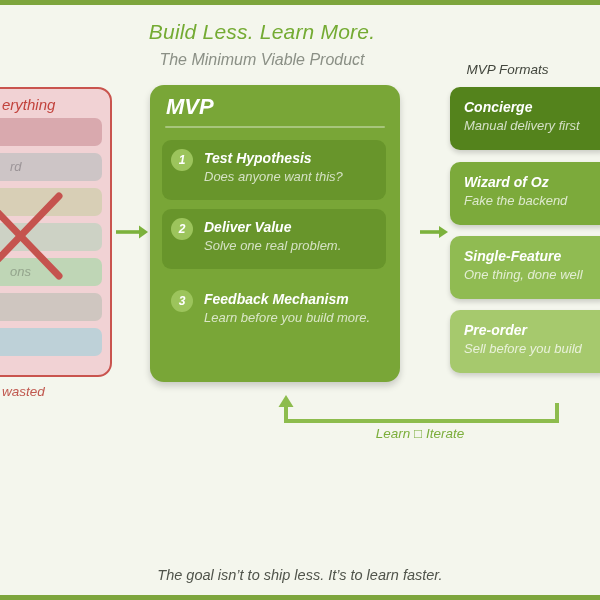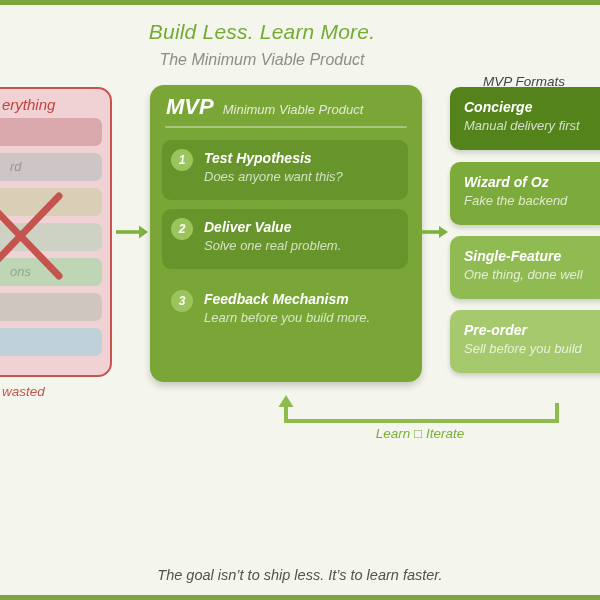--- a/index.html
+++ b/index.html
@@ -5,38 +5,38 @@
   html,body{margin:0;padding:0;background:#F4F6ED;font-family:"Liberation Sans",sans-serif;}
   #canvas{position:relative;width:600px;height:600px;overflow:hidden;background:#F4F6ED;font-style:italic;}
   .edge-bar{position:absolute;left:0;width:600px;height:5px;}
   #top-bar{top:0;} #bottom-bar{bottom:0;}
 
   
   #title{position:absolute;left:62px;top:20px;width:400px;text-align:center;
          font-size:21px;color:#74AB33;letter-spacing:0.2px;}
   #subtitle{position:absolute;left:62px;top:51px;width:400px;text-align:center;
             font-size:16px;color:#8B9086;}
-  #formats-heading{position:absolute;left:450px;top:62px;width:115px;text-align:right;
-                   font-size:13.5px;color:#42463D;margin-top:12px;}
+  #formats-heading{position:absolute;left:450px;top:62px;width:115px;text-align:center;
+                   font-size:13.5px;color:#42463D;}
 
   
   #left-panel{position:absolute;left:-70px;top:87px;width:178px;height:286px;
               border:2px solid #C9544E;border-radius:14px;}
   #left-panel-title{position:absolute;left:2px;top:96px;font-size:15px;color:#C2423C;}
   .lbar{position:absolute;left:-60px;width:162px;height:28px;border-radius:7px;}
   .lbar-label{position:absolute;left:10px;font-size:13px;line-height:28px;color:#9C9598;}
   #bar-label-ons{color:#93A48C;}
   #x-mark{position:absolute;left:0px;top:198px;width:64px;height:82px;overflow:visible;}
   #left-caption{position:absolute;left:2px;top:384px;font-size:13.5px;color:#C0584F;text-align:center;}
 
   
   .flow-arrow{position:absolute;}
 
   
-  #mvp-panel{position:absolute;left:150px;top:85px;width:272px;height:297px;
+  #mvp-panel{position:absolute;left:150px;top:85px;width:250px;height:297px;
              border-radius:14px;box-shadow:0 4px 7px rgba(0,0,0,0.18);}
   #mvp-header{position:absolute;left:16px;top:9px;right:14px;display:flex;
               align-items:baseline;gap:9px;}
   #mvp-title{font-size:22px;font-weight:bold;color:#FFFFFF;}
   #mvp-subtitle{font-size:13px;color:rgba(255,255,255,0.78);}
   #mvp-divider{position:absolute;left:15px;right:15px;top:41px;height:2px;
                background:rgba(255,255,255,0.35);border-radius:1px;}
   .step{position:absolute;left:12px;right:14px;border-radius:9px;
         display:flex;gap:11px;padding:9px 7px 9px 9px;box-sizing:border-box;align-items:flex-start;}
   .step-num{flex:0 0 22px;width:22px;height:22px;border-radius:50%;
@@ -94,21 +94,20 @@
   <div id="left-caption">wasted</div>
 
   <svg class="flow-arrow" style="left:115px;top:224px;" width="34" height="16" viewBox="0 0 34 16">
     <line x1="1" y1="8" x2="24" y2="8" stroke="#7CB23C" stroke-width="3.6"></line>
     <polygon points="24,1.5 24,14.5 33,8" fill="#7CB23C"></polygon>
   </svg>
 
   <div id="mvp-panel" style="background-color: rgb(121, 166, 55);">
     <div id="mvp-header">
       <span id="mvp-title">MVP</span>
-      <span id="mvp-subtitle">Minimum Viable Product</span>
     </div>
     <div id="mvp-divider"></div>
 
     <div id="step-1" class="step" style="background-color: rgb(104, 149, 43);">
       <span class="step-num" style="background-color: rgb(156, 196, 92);"><span>1</span></span>
       <div class="step-text">
         <div class="step-title">Test Hypothesis</div>
         <div class="step-desc">Does anyone want this?</div>
       </div>
     </div>

